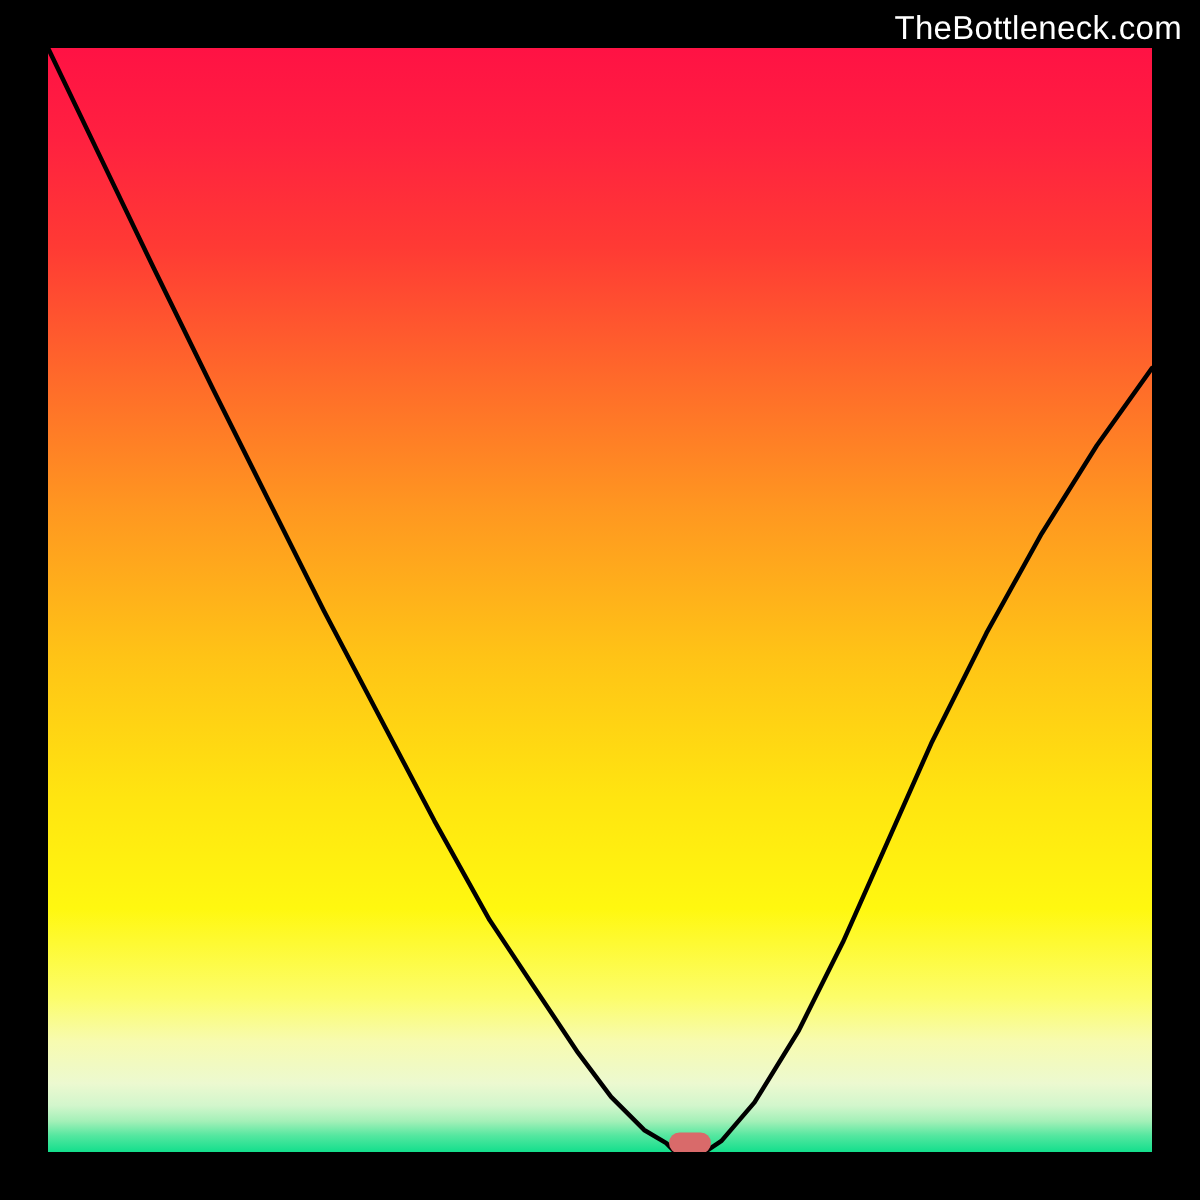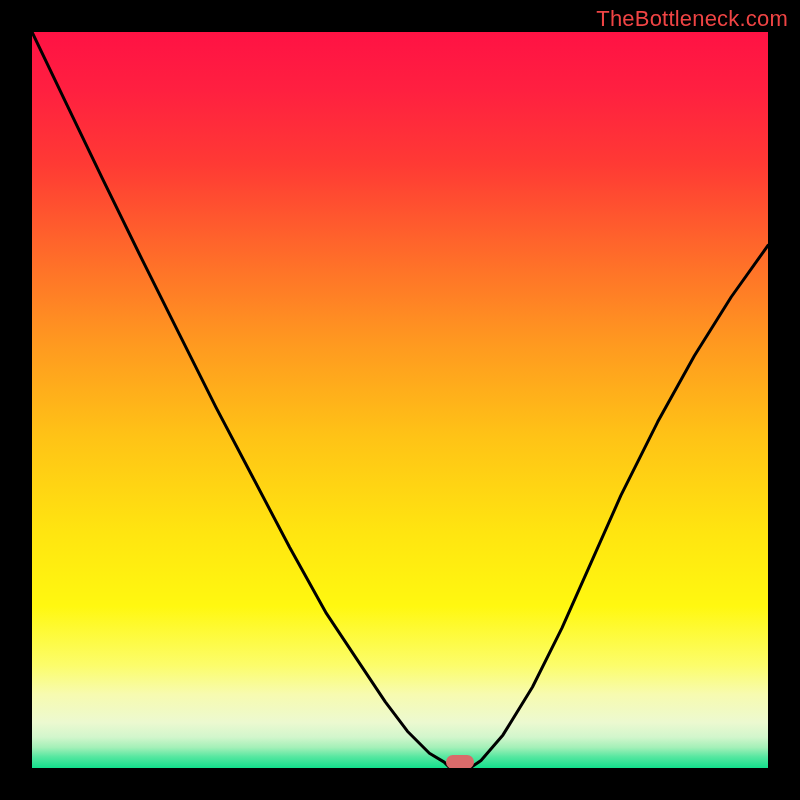--- a/index.html
+++ b/index.html
@@ -43,21 +43,21 @@
     position: absolute;
     border-radius: 7px;
     background: #d96a6a;
   }
   .attribution {
     position: absolute;
     top: 6px;
     right: 12px;
     font-family: Arial, Helvetica, sans-serif;
     font-size: 22px;
-    color: #ef4444;
+    color: #ffffff;
     letter-spacing: 0.2px;
   }
 </style>
 </head>
 <body>
 
 <div class="chart-container">
 
   <div class="plot-area">
     <svg class="gradient-bg" viewBox="0 0 736 736" preserveAspectRatio="none">

